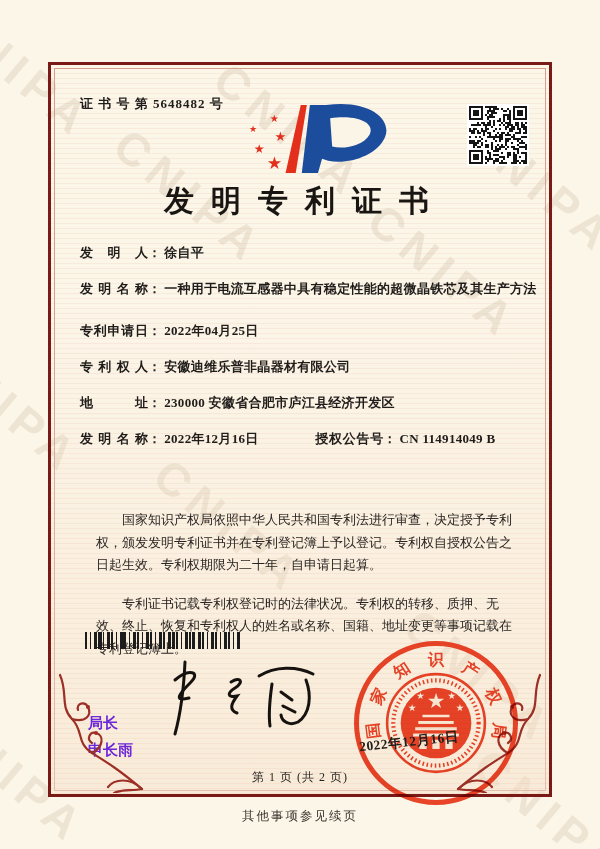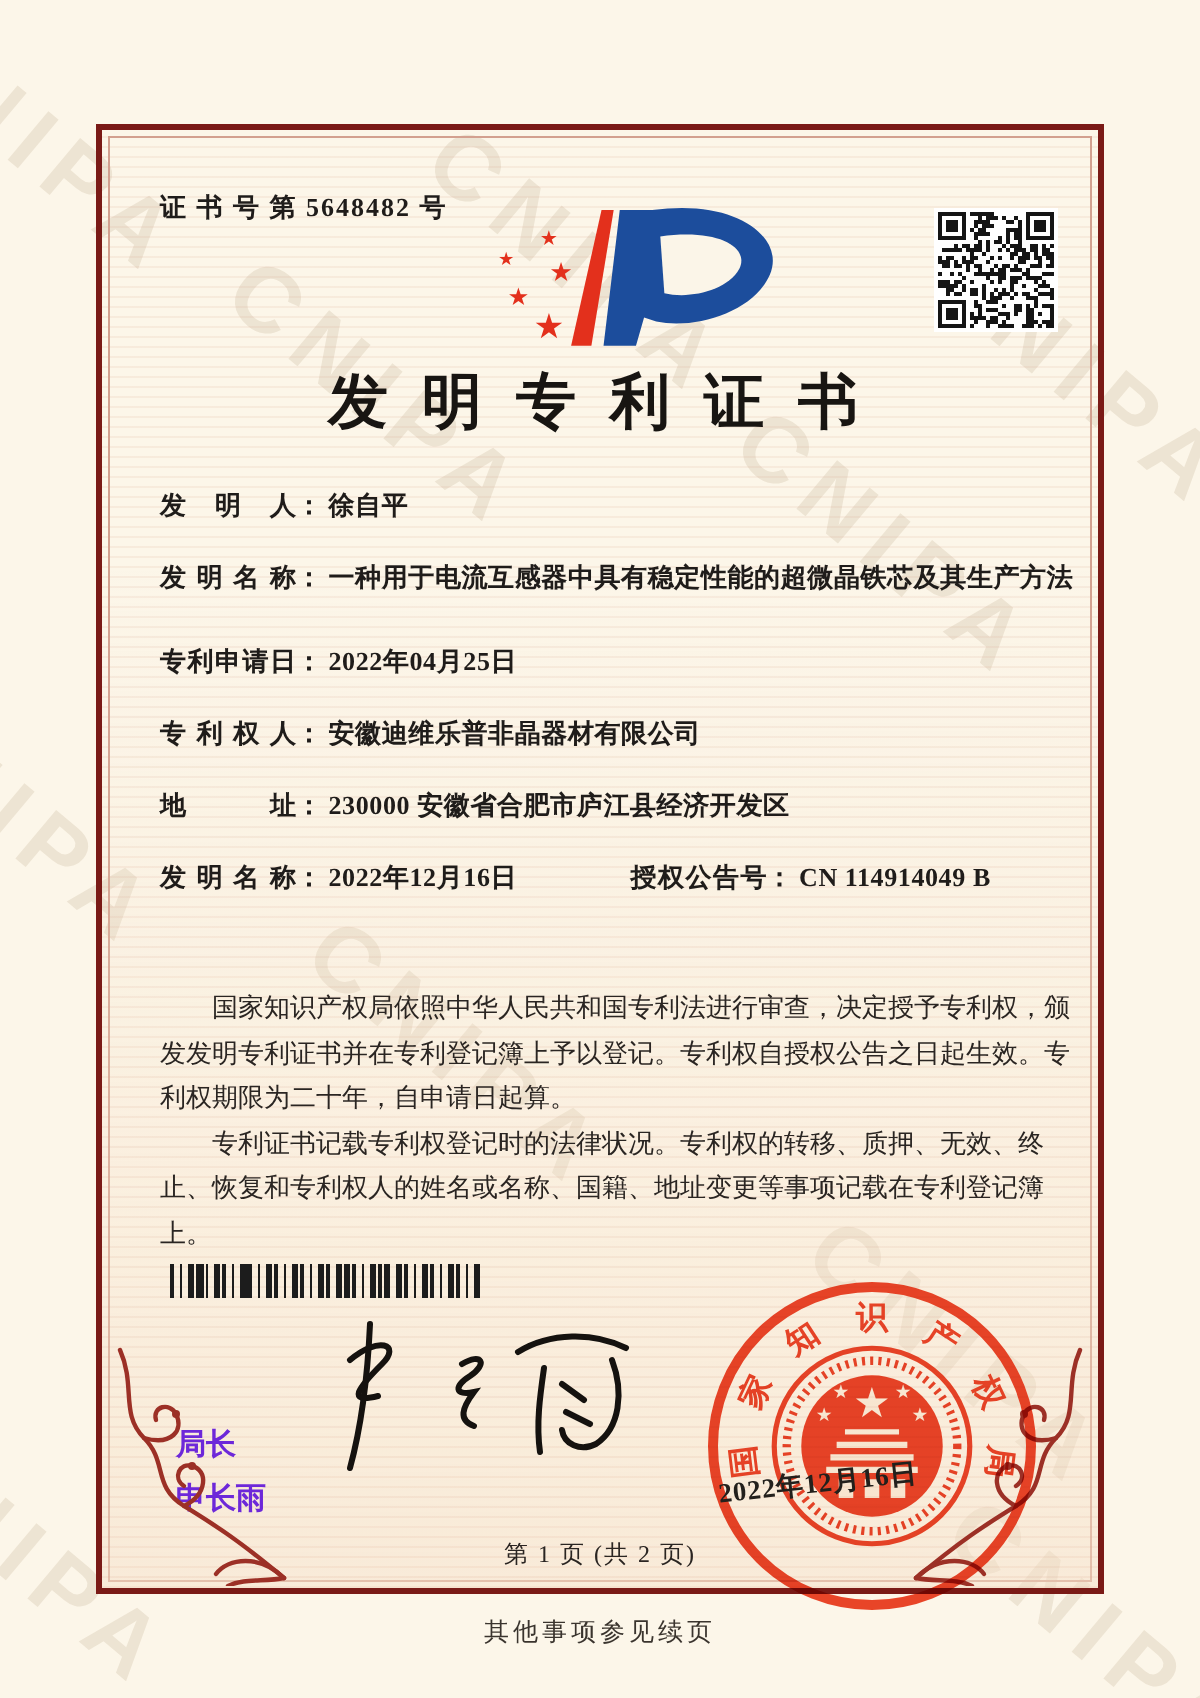--- a/index.html
+++ b/index.html
@@ -31,21 +31,21 @@
   
   .fields{position:absolute;left:29px;right:10px;top:177px;font-size:13px;font-weight:700;}
   .frow{margin-bottom:15px;line-height:21px;}
   .frow.gap{margin-bottom:21px;}
   .flabel{display:inline-block;width:68px;text-align:justify;text-align-last:justify;vertical-align:top;}
   .fcolon{display:inline-block;vertical-align:top;}
   .fvalue{letter-spacing:.3px;}
   .pair1{display:inline-block;width:232px;}
   
   .legal{position:absolute;left:29px;right:14px;top:428px;font-size:13px;line-height:22.5px;color:#2a2522;}
-  .legal p{margin:0;text-indent:2em;}
+  .legal p{margin:16px;text-indent:2em;}
   
   .barcode{position:absolute;left:34px;top:567px;width:156px;height:17px;
     background-image:
      repeating-linear-gradient(90deg,#1c1c1c 0 2px,rgba(0,0,0,0) 2px 5px,#1c1c1c 5px 6px,rgba(0,0,0,0) 6px 9px,#1c1c1c 9px 12px,rgba(0,0,0,0) 12px 13px),
      repeating-linear-gradient(90deg,rgba(0,0,0,0) 0 15px,#1c1c1c 15px 17px,rgba(0,0,0,0) 17px 23px);}
   
   .signer{position:absolute;left:37px;top:644px;font-family:"Liberation Sans","DejaVu Sans",sans-serif;
           font-weight:700;font-size:15px;line-height:27px;color:#6d28d9;}
   .sig{position:absolute;left:94px;top:589px;width:180px;height:90px;}
   .sig path{stroke:#15120f;stroke-width:3;fill:none;stroke-linecap:round;}

